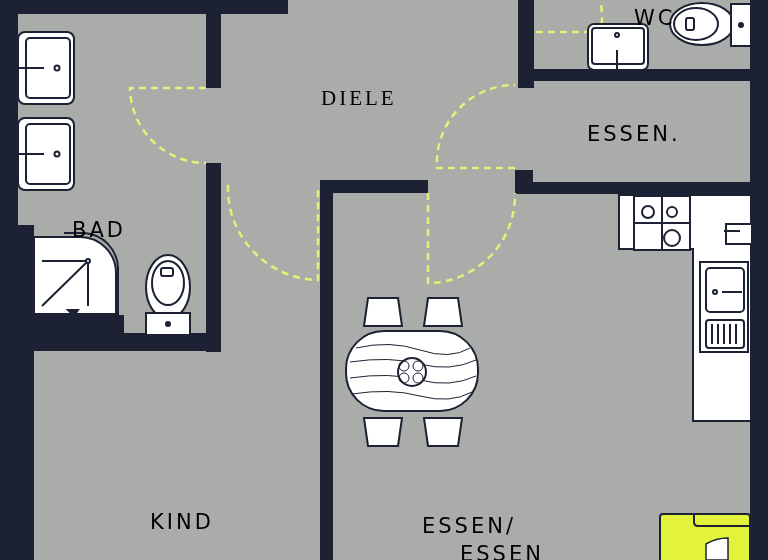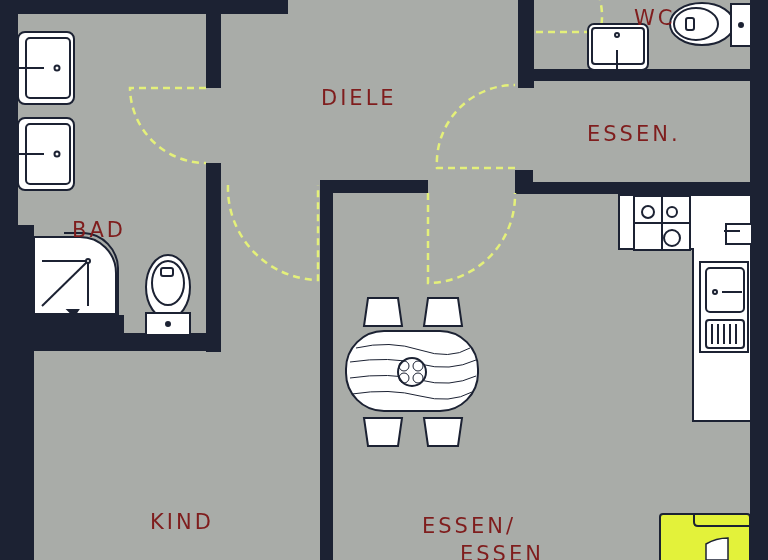--- a/index.html
+++ b/index.html
@@ -1,19 +1,19 @@
 <!DOCTYPE html>
 <html><head>
 <meta charset="utf-8">
 <style>
   html, body { margin:0; padding:0; }
   body { width:768px; height:560px; overflow:hidden; background:#a9aca8; font-family:"Liberation Sans", sans-serif; }
   #plan { position:relative; width:768px; height:560px; background:#a9aca8; overflow:hidden; }
   .wall { position:absolute; background:#1c2233; }
-  .label { position:absolute; color:#7f1d1d; font-family:"DejaVu Sans", sans-serif; font-size:21px; letter-spacing:3px; white-space:nowrap; }
+  .label { position:absolute; color:#000000; font-family:"DejaVu Sans", sans-serif; font-size:21px; letter-spacing:3px; white-space:nowrap; }
   svg.layer { position:absolute; left:0; top:0; }
 </style>
 </head>
 <body>
 
 <div id="plan">
 
   <div style="position:absolute;left:618px;top:194px;width:134px;height:56px;background:#fff;border:2px solid #1c2233;box-sizing:border-box;"></div>
   <div style="position:absolute;left:692px;top:248px;width:60px;height:174px;background:#fff;border:2px solid #1c2233;border-top:none;box-sizing:border-box;"></div>
 
@@ -146,20 +146,20 @@
       </g>
 
       <g>
         <rect x="660" y="514" width="90" height="60" rx="3" fill="#e3f23a"></rect>
         <path d="M694 514 L694 522 Q694 526 698 526 L750 526" fill="none"></path>
         <path d="M706 544 Q716 538 728 538 L728 560 L706 560 Z" fill="#fff" stroke-width="1.5"></path>
       </g>
     </g>
   </svg>
 
-  <div class="label" style="left:321px;top:86px;">DIELE</div>
+  <div class="label" style="left:321px;top:86px;font-family:Liberation Serif, serif;">DIELE</div>
   <div class="label" style="left:72px;top:186px;margin-top:32px;">BAD</div>
   <div class="label" style="left:634px;top:6px;">WC</div>
   <div class="label" style="left:587px;top:122px;">ESSEN.</div>
   <div class="label" style="left:150px;top:510px;">KIND</div>
   <div class="label" style="left:422px;top:514px;">ESSEN/</div>
   <div class="label" style="left:460px;top:542px;">ESSEN</div>
 </div>
 
 </body></html>

